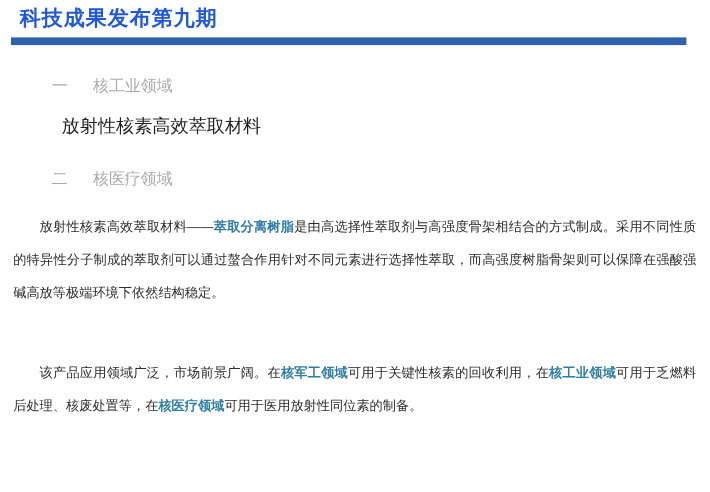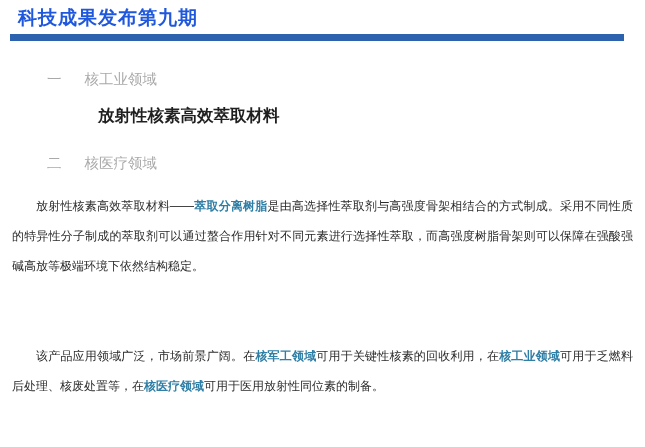--- a/index.html
+++ b/index.html
@@ -37,36 +37,36 @@
     gap: 23px;
     margin: 30px 0 0 47px;
     font-size: 14.5px;
     color: #a9a9a9;
     line-height: 16px;
   }
   .section-heading.second {
     margin-top: 31px;
   }
   .result-name {
-    margin: 19px 0 0 98px;
+    margin: 19px 0 0 56px;
     font-size: 16.5px;
-    font-weight: 700;
+    font-weight: 400;
     color: #1f1f1f;
     line-height: 18px;
   }
   .body-para {
     margin: 20px 12px 0 12px;
     font-size: 12px;
     line-height: 30px;
     color: #2b2b2b;
     text-align: justify;
     text-indent: 2em;
   }
   .body-para.second {
-    margin-top: 60px;
+    margin-top: 43px;
   }
   .hl {
     color: #2f7ea5;
     font-weight: 700;
   }
 </style>
 </head>
 <body>
 
 <div class="page">

